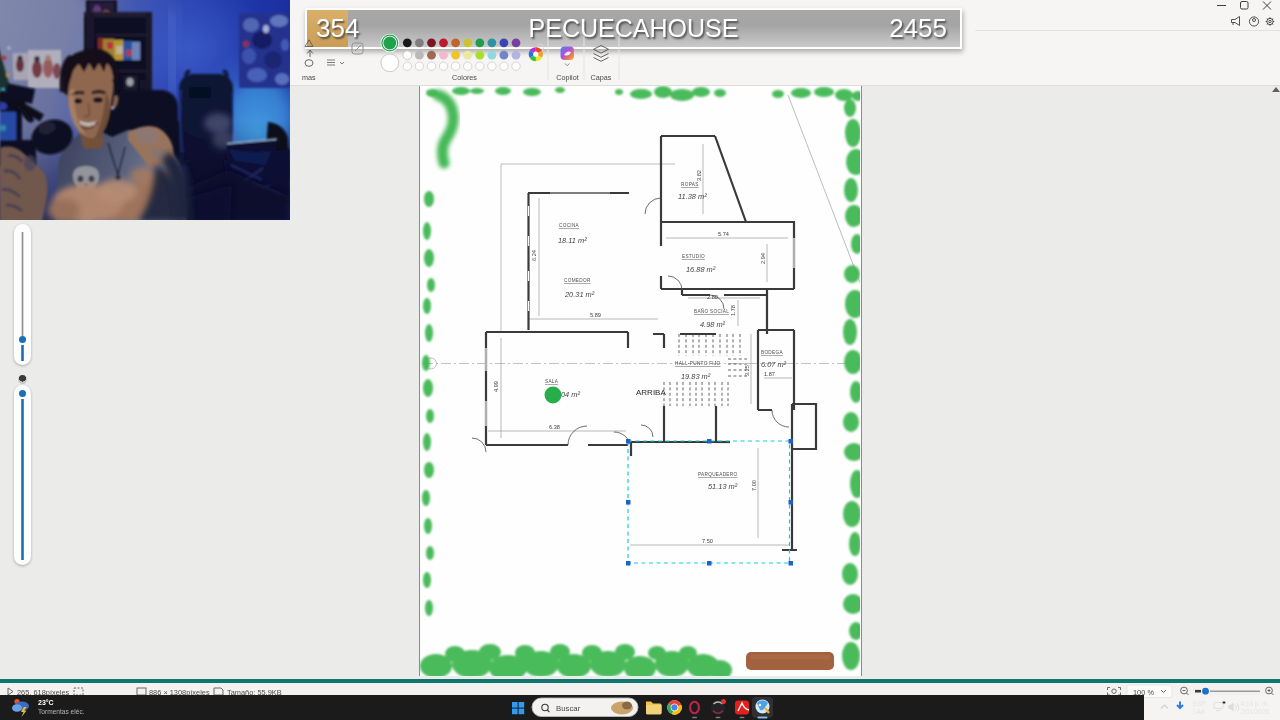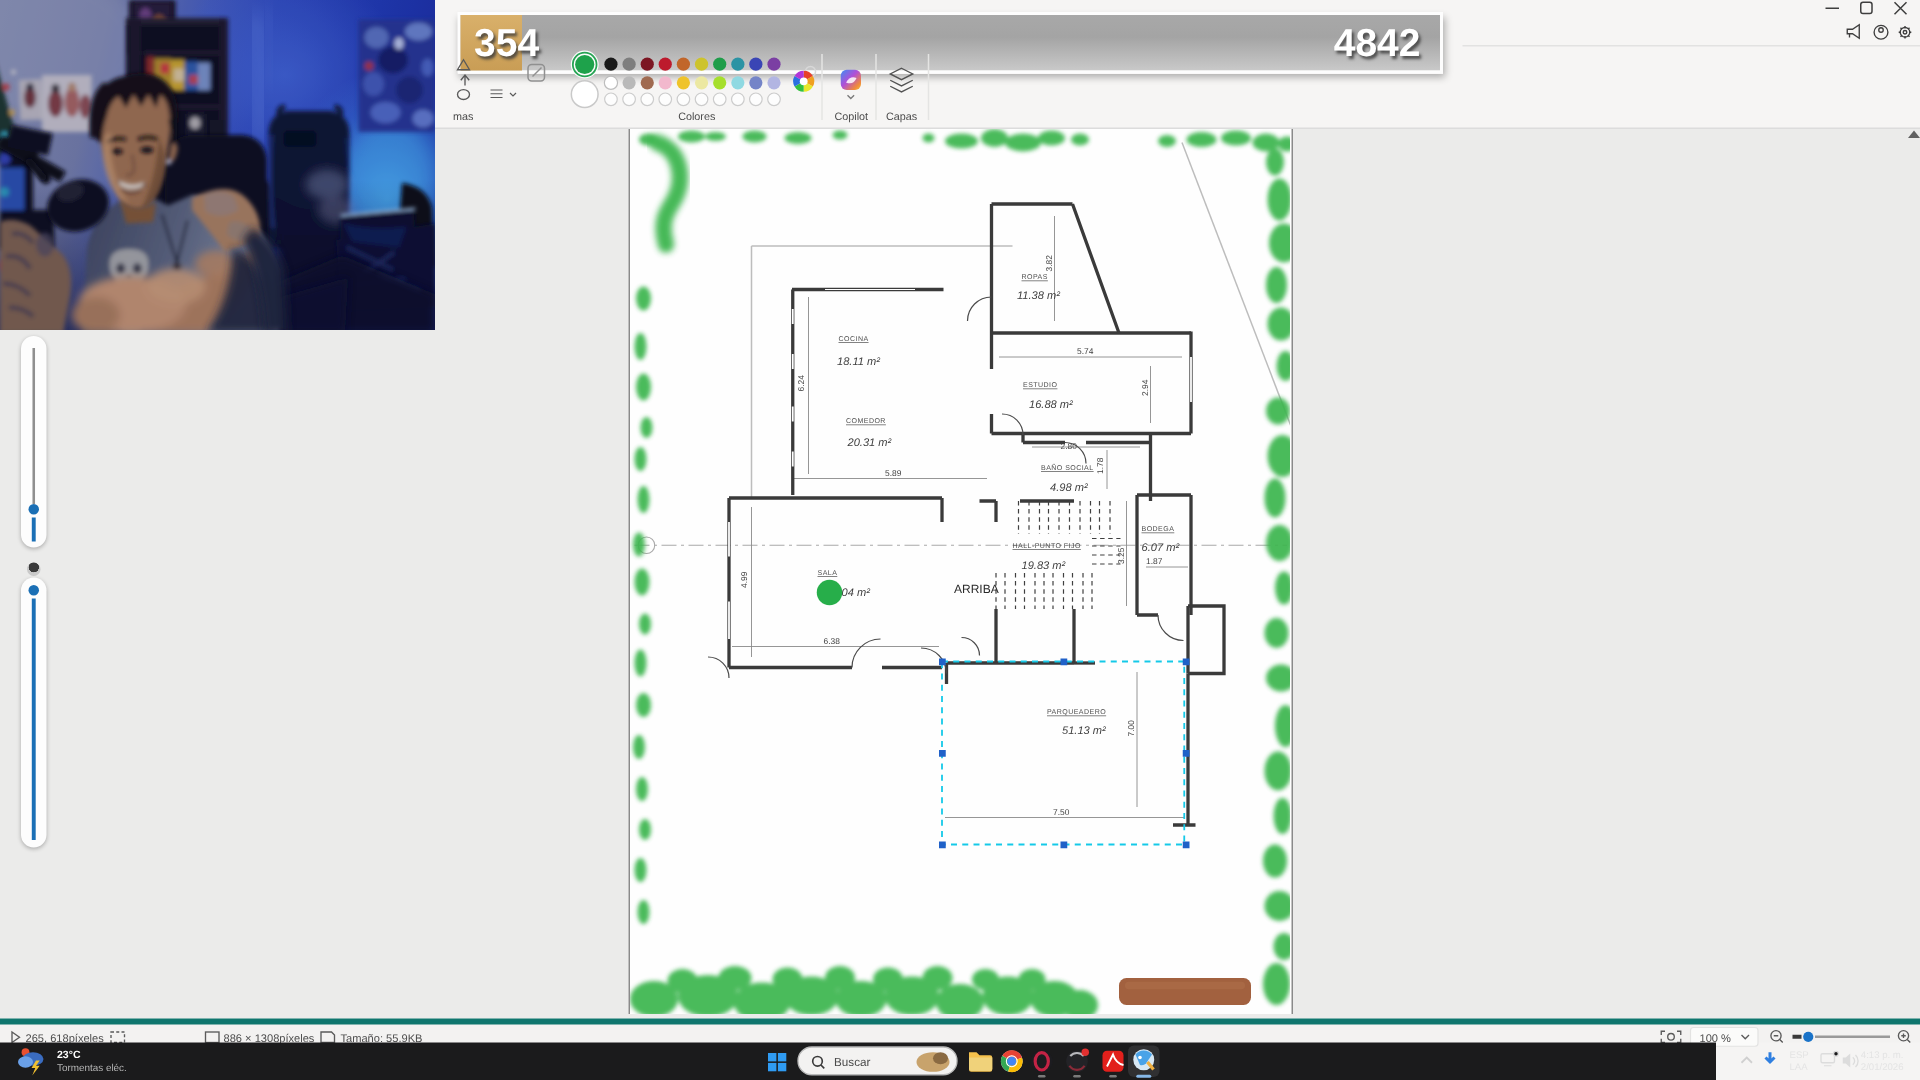--- a/index.html
+++ b/index.html
@@ -4,21 +4,21 @@
 *{margin:0;padding:0;box-sizing:border-box}
 html,body{width:1280px;height:720px;overflow:hidden;font-family:"Liberation Sans",sans-serif;background:#f5f4f3;position:relative}
 .abs{position:absolute}
 #ribbon{left:0;top:0;width:1280px;height:86px;background:#f6f5f4;border-bottom:1px solid #dcdcdc}
 #workspace{left:0;top:86px;width:1280px;height:593px;background:#ebebea}
 #canvas{left:419px;top:86px;width:443px;height:590px;background:#fefefe;border-left:1.5px solid #8a8a8a;border-right:1.5px solid #8a8a8a}
 #statusbar{left:0;top:679px;width:1280px;height:16px;background:#f3f2f1;border-top:4px solid #0f766e;color:#4c4c4c;font-size:7.4px}
 #taskbar{left:0;top:695px;width:1144px;height:25px;background:#1b1b1c}
 #gamebar{left:305px;top:8px;width:657px;height:41px;background:linear-gradient(180deg,#a8a8a8 0%,#a4a4a4 40%,#c9c9c9 100%);border:2px solid #fdfdfd;box-shadow:1px 3px 5px rgba(0,0,0,0.3);z-index:5}
 #gamebar .gold{position:absolute;left:0;top:0;width:41px;height:37px;background:linear-gradient(180deg,#d9b06a,#c99d55)}
-.bartxt{position:absolute;color:#fff;font-weight:bold;font-size:26px;line-height:30px;text-shadow:1.5px 2px 2px rgba(60,60,60,0.85)}
+.bartxt{position:absolute;color:#fff;font-weight:normal;font-size:26px;line-height:30px;text-shadow:1.5px 2px 2px rgba(60,60,60,0.85)}
 #cam{left:0;top:0;width:290px;height:220px;z-index:8;background:#223}
 .pill{position:absolute;width:17px;background:#fdfdfd;border-radius:8.5px;box-shadow:0 1px 3px rgba(0,0,0,0.28);z-index:7}
 #palette{left:296px;top:0;width:700px;height:86px;z-index:6}
 #winctl{left:960px;top:0;width:320px;height:86px;z-index:4}
 </style></head>
 <body>
 <div id="ribbon" class="abs"></div>
 <div id="workspace" class="abs"></div>
 
 <div id="canvas" class="abs">
@@ -262,21 +262,22 @@
 <rect x="206" y="353" width="4.5" height="4.5"></rect>
         <rect x="287" y="353" width="4.5" height="4.5"></rect>
         <rect x="368.5" y="353" width="4.5" height="4.5"></rect>
 </g>
 </svg>
 </div>
 
 <div id="gamebar" class="abs">
 <div class="gold"></div>
 <div class="bartxt" style="left:9px;top:3px">354</div>
-<div class="bartxt" style="right:13px;top:3px">4842</div>
+<div class="bartxt" style="left:0;right:0;top:3px;text-align:center;letter-spacing:0;font-size:25px">PECUECAHOUSE</div>
+<div class="bartxt" style="right:13px;top:3px">2455</div>
 </div>
 
 <div id="palette" class="abs">
 <svg width="700" height="86" viewBox="285 0 700 86">
 <defs>
 <linearGradient id="cop" x1="0" y1="0" x2="1" y2="1">
 <stop offset="0" stop-color="#3f8cf2"></stop>
           <stop offset="0.45" stop-color="#b04fd8"></stop>
           <stop offset="0.8" stop-color="#f08a3c"></stop>
           <stop offset="1" stop-color="#f0c03c"></stop>

